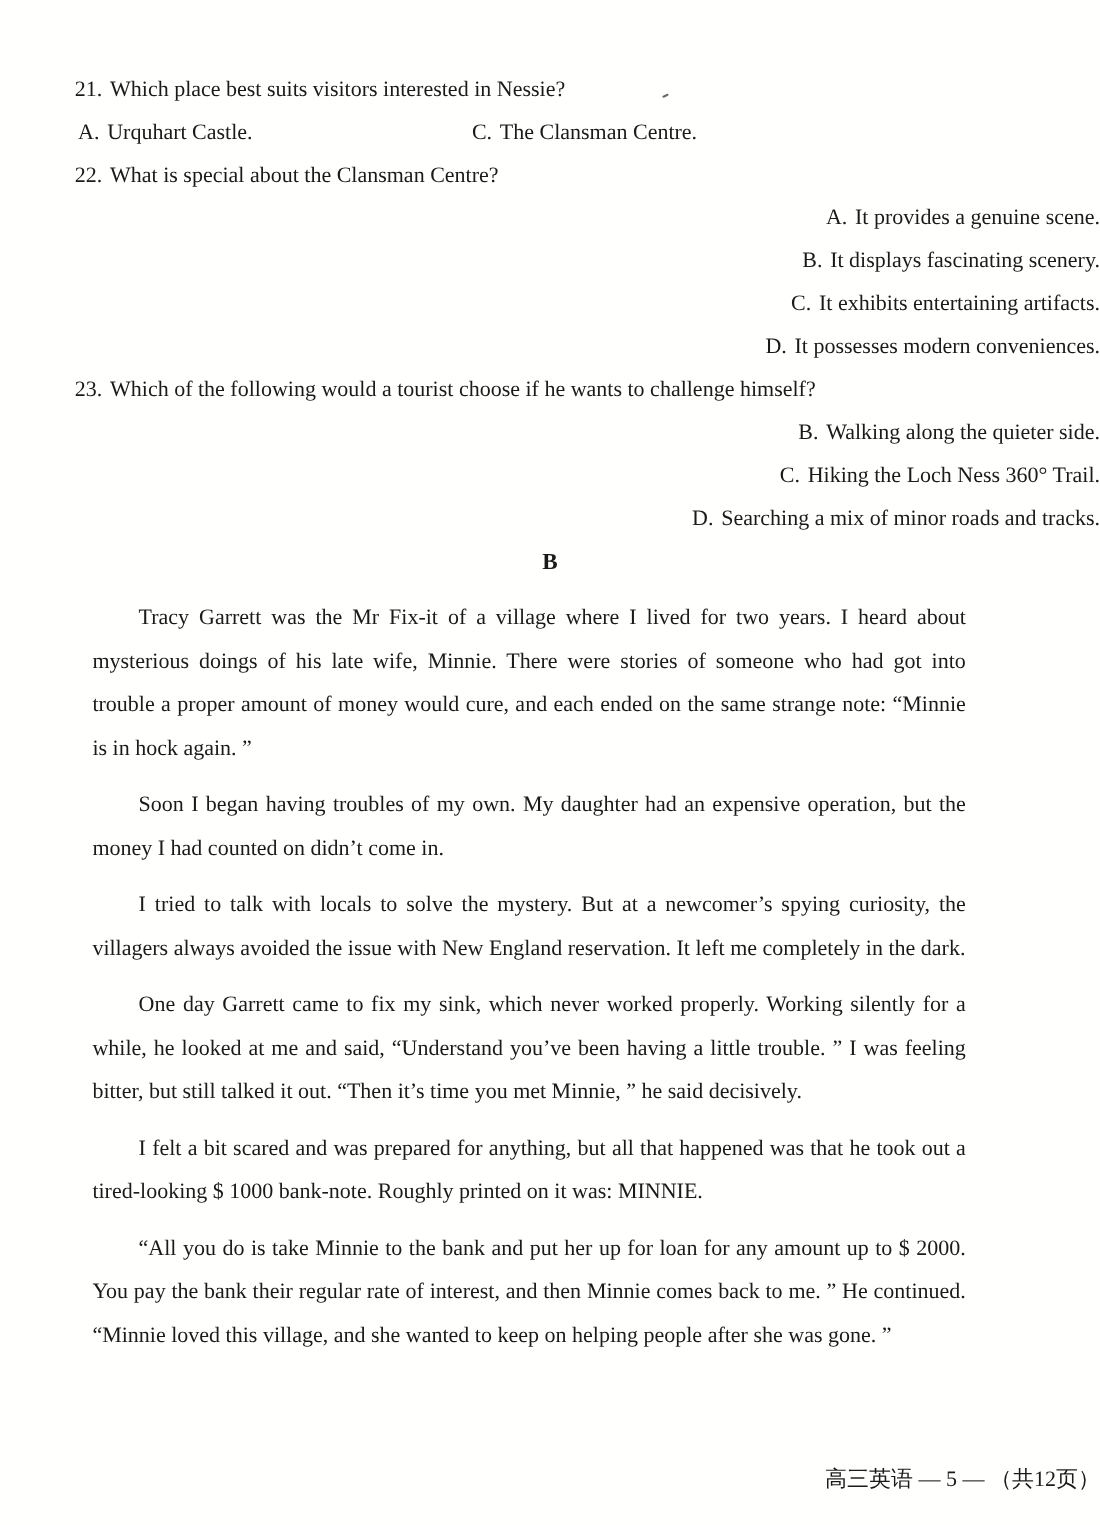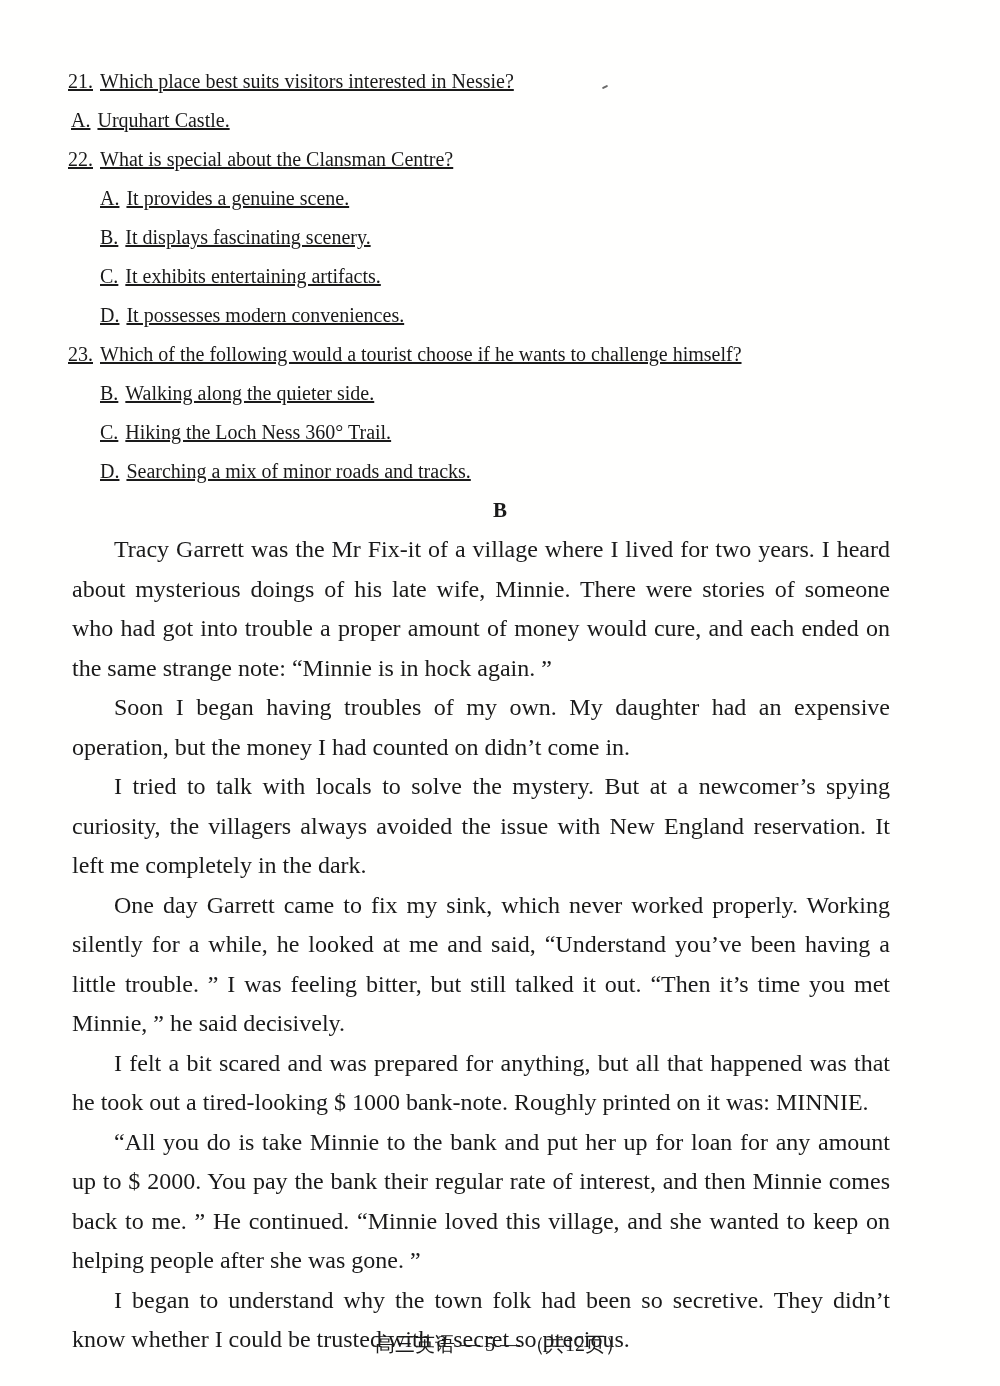--- a/index.html
+++ b/index.html
@@ -13,54 +13,54 @@
     overflow: hidden;
   }
   .page {
     position: relative;
     width: 1000px;
     height: 1386px;
     padding-top: 62px;
     background: #fffffe;
   }
   
-  .question { font-size: 20px; line-height: 39px; text-decoration: underline; }
+  .question { font-size: 20px; line-height: 39px; }
   .q-line { padding-left: 68px; }
   .q-num { margin-right: 7px; }
-  .opt-row { padding-left: 100px; }
+  .opt-row { padding-left: 100px; text-align: right; }
   .opts-2col {
     display: grid;
     grid-template-columns: 358px 1fr;
     padding-left: 71px;
   }
   .opts-2col .opt-cell { padding-left: 0; }
   .opt-label { margin-right: 7px; }
   
   .section-heading {
     text-align: center;
     font-weight: bold;
     font-size: 21px;
     line-height: 39px;
   }
   
   .passage { padding: 0 110px 0 72px; }
   .passage p {
-    margin: 0;
-    font-size: 24px;
+    margin: 12px;
+    font-size: 20px;
     line-height: 39.5px;
     text-align: justify;
     text-indent: 42px;
   }
   
   .footer {
     position: absolute;
     left: 0;
     right: 0;
     bottom: 28px;
-    text-align: center;
+    text-align: right;
     font-size: 20px;
   }
   
   .scan-artifact {
     position: absolute;
     top: 86px;
     left: 602px;
     width: 6px;
     height: 2px;
     background: #6a6a6a;
@@ -75,20 +75,23 @@
 
   <span class="scan-artifact"></span>
 
   <div class="question">
     <div class="q-line">
       <span class="q-num">21.</span><span>Which place best suits visitors interested in Nessie?</span>
     </div>
     <div class="opts-2col">
       <div class="opt-cell">
         <span class="opt-label">A.</span><span>Urquhart Castle.</span>
+      </div>
+      <div class="opt-cell">
+        <span class="opt-label">C.</span><span>The Clansman Centre.</span>
       </div>
     </div>
   </div>
 
   <div class="question">
     <div class="q-line">
       <span class="q-num">22.</span><span>What is special about the Clansman Centre?</span>
     </div>
     <div class="opt-row">
       <span class="opt-label">A.</span><span>It provides a genuine scene.</span>
@@ -121,18 +124,17 @@
 
   <div class="section-heading">B</div>
 
   <div class="passage">
     <p>Tracy Garrett was the Mr Fix-it of a village where I lived for two years. I heard about mysterious doings of his late wife, Minnie. There were stories of someone who had got into trouble a proper amount of money would cure, and each ended on the same strange note: “Minnie is in hock again. ”</p>
     <p>Soon I began having troubles of my own. My daughter had an expensive operation, but the money I had counted on didn’t come in.</p>
     <p>I tried to talk with locals to solve the mystery. But at a newcomer’s spying curiosity, the villagers always avoided the issue with New England reservation. It left me completely in the dark.</p>
     <p>One day Garrett came to fix my sink, which never worked properly. Working silently for a while, he looked at me and said, “Understand you’ve been having a little trouble. ” I was feeling bitter, but still talked it out. “Then it’s time you met Minnie, ” he said decisively.</p>
     <p>I felt a bit scared and was prepared for anything, but all that happened was that he took out a tired-looking $ 1000 bank-note. Roughly printed on it was: MINNIE.</p>
     <p>“All you do is take Minnie to the bank and put her up for loan for any amount up to $ 2000. You pay the bank their regular rate of interest, and then Minnie comes back to me. ” He continued. “Minnie loved this village, and she wanted to keep on helping people after she was gone. ”</p>
-    <p>I began to understand why the town folk had been so secretive. They didn’t know whether I could be trusted with a secret so precious.</p>
   </div>
 
   <div class="footer">高三英语 — 5 — （共12页）</div>
 
 </div>
 
 </body></html>

